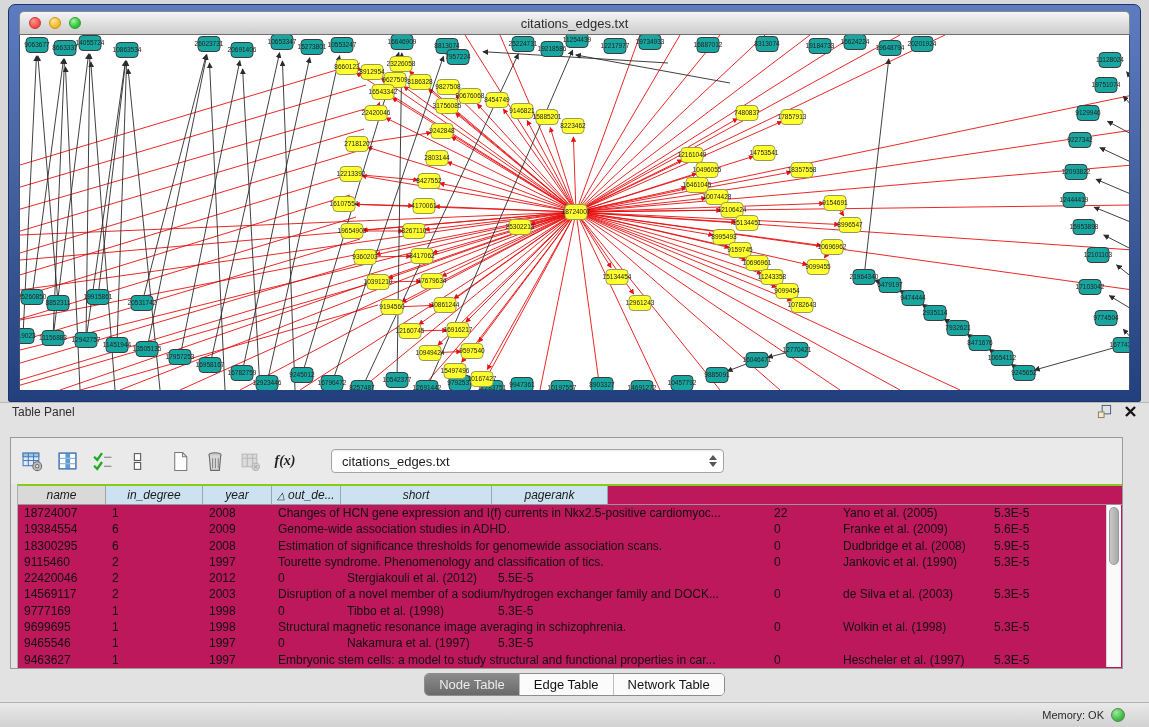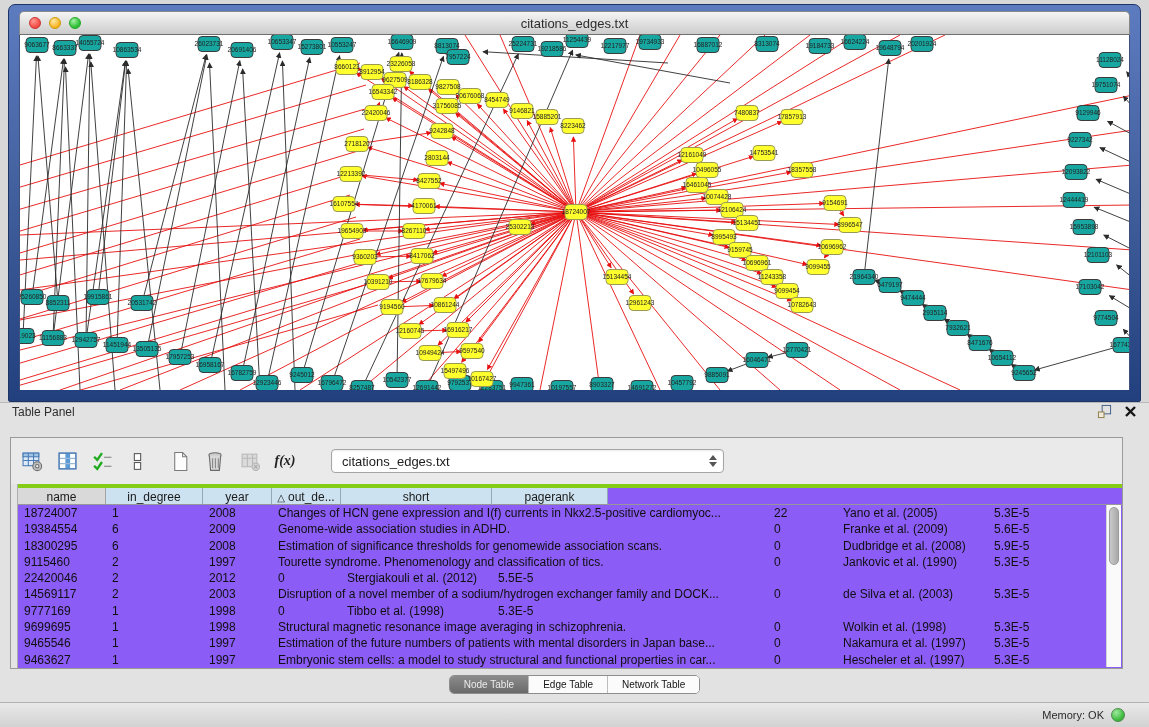--- a/index.html
+++ b/index.html
@@ -24,51 +24,51 @@
   .node-label { font-size:6.5px; fill:#222; pointer-events:none; }
 
   
   .table-panel { position:absolute; left:0; top:402px; width:1149px; bottom:25px; background:#e2e2e2; border-top:1px solid #b9b9b9; }
   .panel-header { height:32px; display:flex; align-items:flex-end; padding:16px 12px; }
   .panel-title { font-size:12px; color:#2e2e2e; }
   .panel-actions { margin-left:auto; display:flex; align-items:center; gap:12px; }
   .close-x svg, .float-ic svg { display:block; }
 
   .table-box { position:absolute; left:10px; right:26px; top:34px; height:232px;
-    background:#8b5cf6; border:1px solid #9a9a9a; }
+    background:#be185d; border:1px solid #9a9a9a; }
   .toolbar { height:46px; background:#eaeaea; display:flex; align-items:center; padding-left:10px; gap:13px; }
   .tb-icon { width:22px; height:22px; display:flex; align-items:center; justify-content:center; }
   .fx { font-family:"Liberation Serif", serif; font-style:italic; font-weight:bold; font-size:14px; color:#222; }
   .combo { margin-left:22px; width:393px; height:24px; background:#fff; border:1px solid #a5a5a5;
     border-radius:4px; display:flex; align-items:center; padding:0 6px 0 10px; font-size:13px; color:#1c1c1c;
     box-shadow:inset 0 1px 2px rgba(0,0,0,.08); }
   .combo-arrows { margin-left:auto; display:flex; flex-direction:column; gap:2px; }
   .combo-arrows i { display:block; width:0; height:0; border-left:4px solid transparent; border-right:4px solid transparent; }
   .combo-arrows .up { border-bottom:5px solid #555; }
   .combo-arrows .dn { border-top:5px solid #555; }
 
   .gutter { position:absolute; left:0; top:46px; bottom:0; width:7px; background:#e4e4e4; border-right:1px solid #adadad; }
   .thead { position:absolute; left:7px; right:0; top:46px; height:21px; display:flex;
-    border-top:4px solid #84cc16; border-bottom:1px solid #979797; }
+    border-top:2px solid #84cc16; border-bottom:1px solid #979797;font-style:italic; }
   .hcell { font-size:12px; color:#1a1a1a; text-align:center; line-height:19px;
     background:#cde2f0; border-right:1px solid #93a9b8; overflow:hidden; white-space:nowrap; }
   .hcell.gray { background:#d9d9d9; border-right:1px solid #a3a3a3; }
   .sorticon { font-size:10px; margin-right:3px; color:#222; }
   .tbody { position:absolute; left:7px; right:16px; top:67px; bottom:0; overflow:hidden; }
   .trow { height:16.3px; line-height:16.3px; display:flex; white-space:nowrap; }
   .cell { font-size:12px; color:#101010; padding-left:6px; overflow:hidden; white-space:nowrap; }
   .c0{width:88px}.c1{width:97px}.c2{width:69px}.c3{width:496px}.c4{width:69px}.c5{width:151px}.c6{width:116px}
 
   .vscroll { position:absolute; right:1px; top:67px; bottom:1px; width:15px; background:#fafafa; border-left:1px solid #d5d5d5; }
   .thumb { position:absolute; left:2px; right:2px; top:2px; height:58px; border-radius:6px;
     background:linear-gradient(90deg,#c9c9c9,#a9a9a9); border:1px solid #9b9b9b; }
 
   .tabs-row { position:absolute; left:0; right:0; bottom:0; height:36px; display:flex; align-items:center; justify-content:center; }
   .seg { display:inline-flex; border:1px solid #8d8d8d; border-radius:5px; overflow:hidden; background:#fbfbfb; }
-  .seg-btn { font-family:"Liberation Sans",sans-serif; font-size:10px; padding:3px 14px; border:none; background:#fbfbfb; color:#141414; cursor:default; border-left:1px solid #bdbdbd; }
+  .seg-btn { font-family:"Liberation Sans",sans-serif; font-size:13px; padding:3px 14px; border:none; background:#fbfbfb; color:#141414; cursor:default; border-left:1px solid #bdbdbd; }
   .seg-btn:first-child { border-left:none; }
   .seg-btn.selected { background:linear-gradient(#8b8b8b,#6a6a6a); color:#ececec; }
 
   
   .status-bar { position:absolute; left:0; right:0; bottom:0; height:25px;
     background:linear-gradient(#e9e9e9,#d2d2d2); border-top:1px solid #b2b2b2;
     display:flex; align-items:center; justify-content:flex-end; padding-right:24px; gap:7px; }
   .mem { font-size:11px; color:#2a2a2a; }
   .led { width:14px; height:14px; border-radius:50%; border:1px solid #4e8a4e;
     background:radial-gradient(circle at 35% 30%,#9fe89f,#3dbb3d 65%,#2f9e2f); }
@@ -955,21 +955,20 @@
             <div class="cell c2">1998</div>
             <div class="cell c3">Structural magnetic resonance image averaging in schizophrenia.</div>
             <div class="cell c4">0</div>
             <div class="cell c5">Wolkin et al. (1998)</div>
             <div class="cell c6">5.3E-5</div>
           </div>
           <div class="trow">
             <div class="cell c0">9465546</div>
             <div class="cell c1">1</div>
             <div class="cell c2">1997</div>
-            <div class="cell c3">Estimation of the future numbers of patients with mental disorders in Japan base...</div>
             <div class="cell c4">0</div>
             <div class="cell c5">Nakamura et al. (1997)</div>
             <div class="cell c6">5.3E-5</div>
           </div>
           <div class="trow">
             <div class="cell c0">9463627</div>
             <div class="cell c1">1</div>
             <div class="cell c2">1997</div>
             <div class="cell c3">Embryonic stem cells: a model to study structural and functional properties in car...</div>
             <div class="cell c4">0</div>

